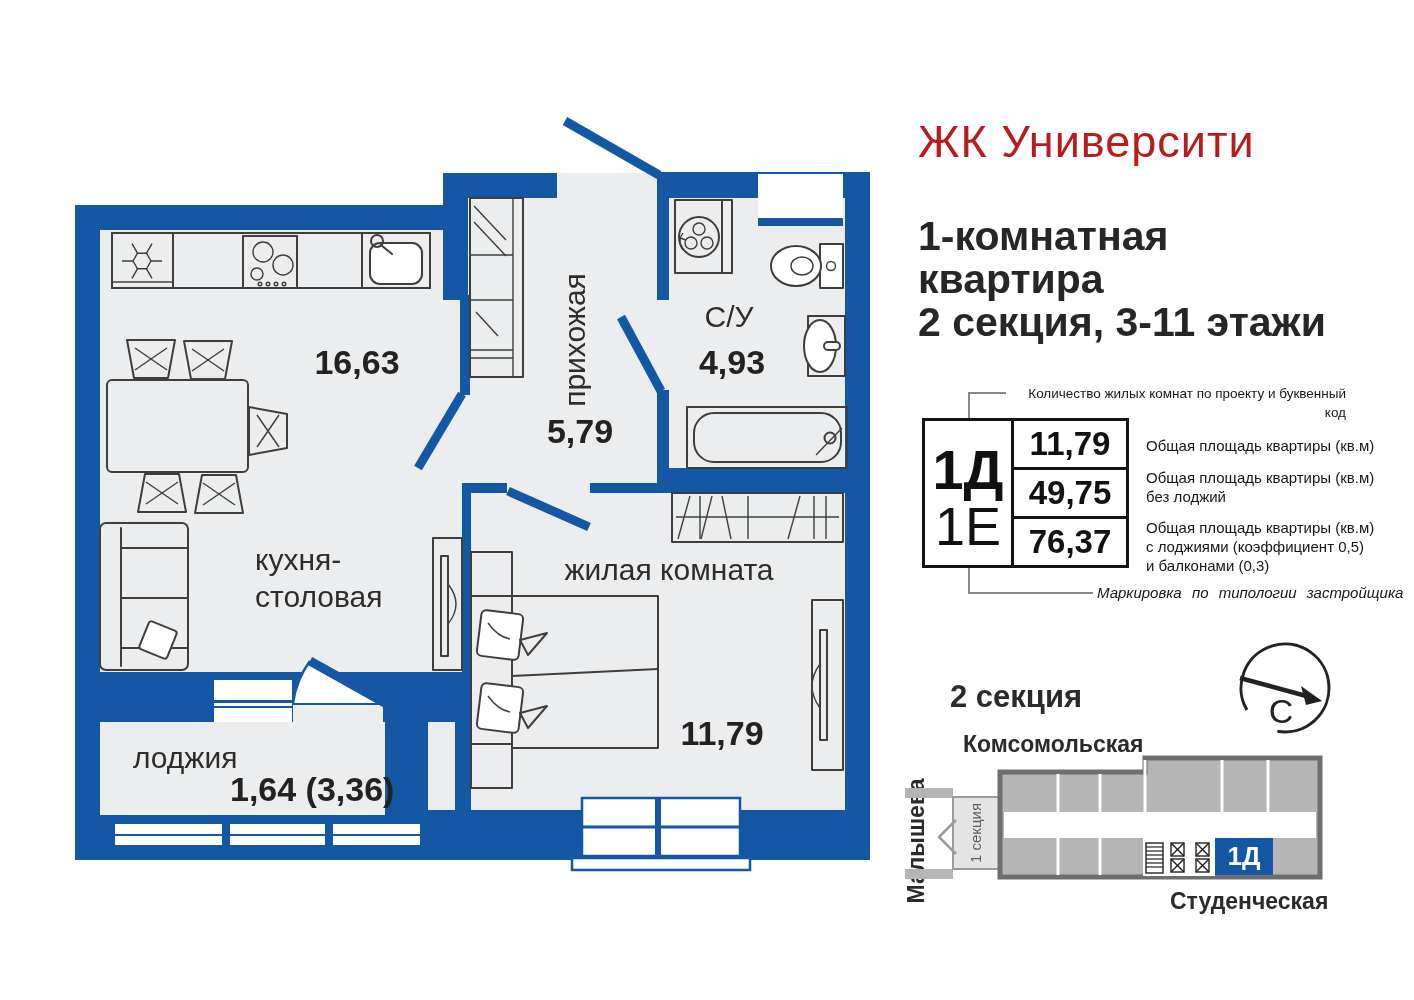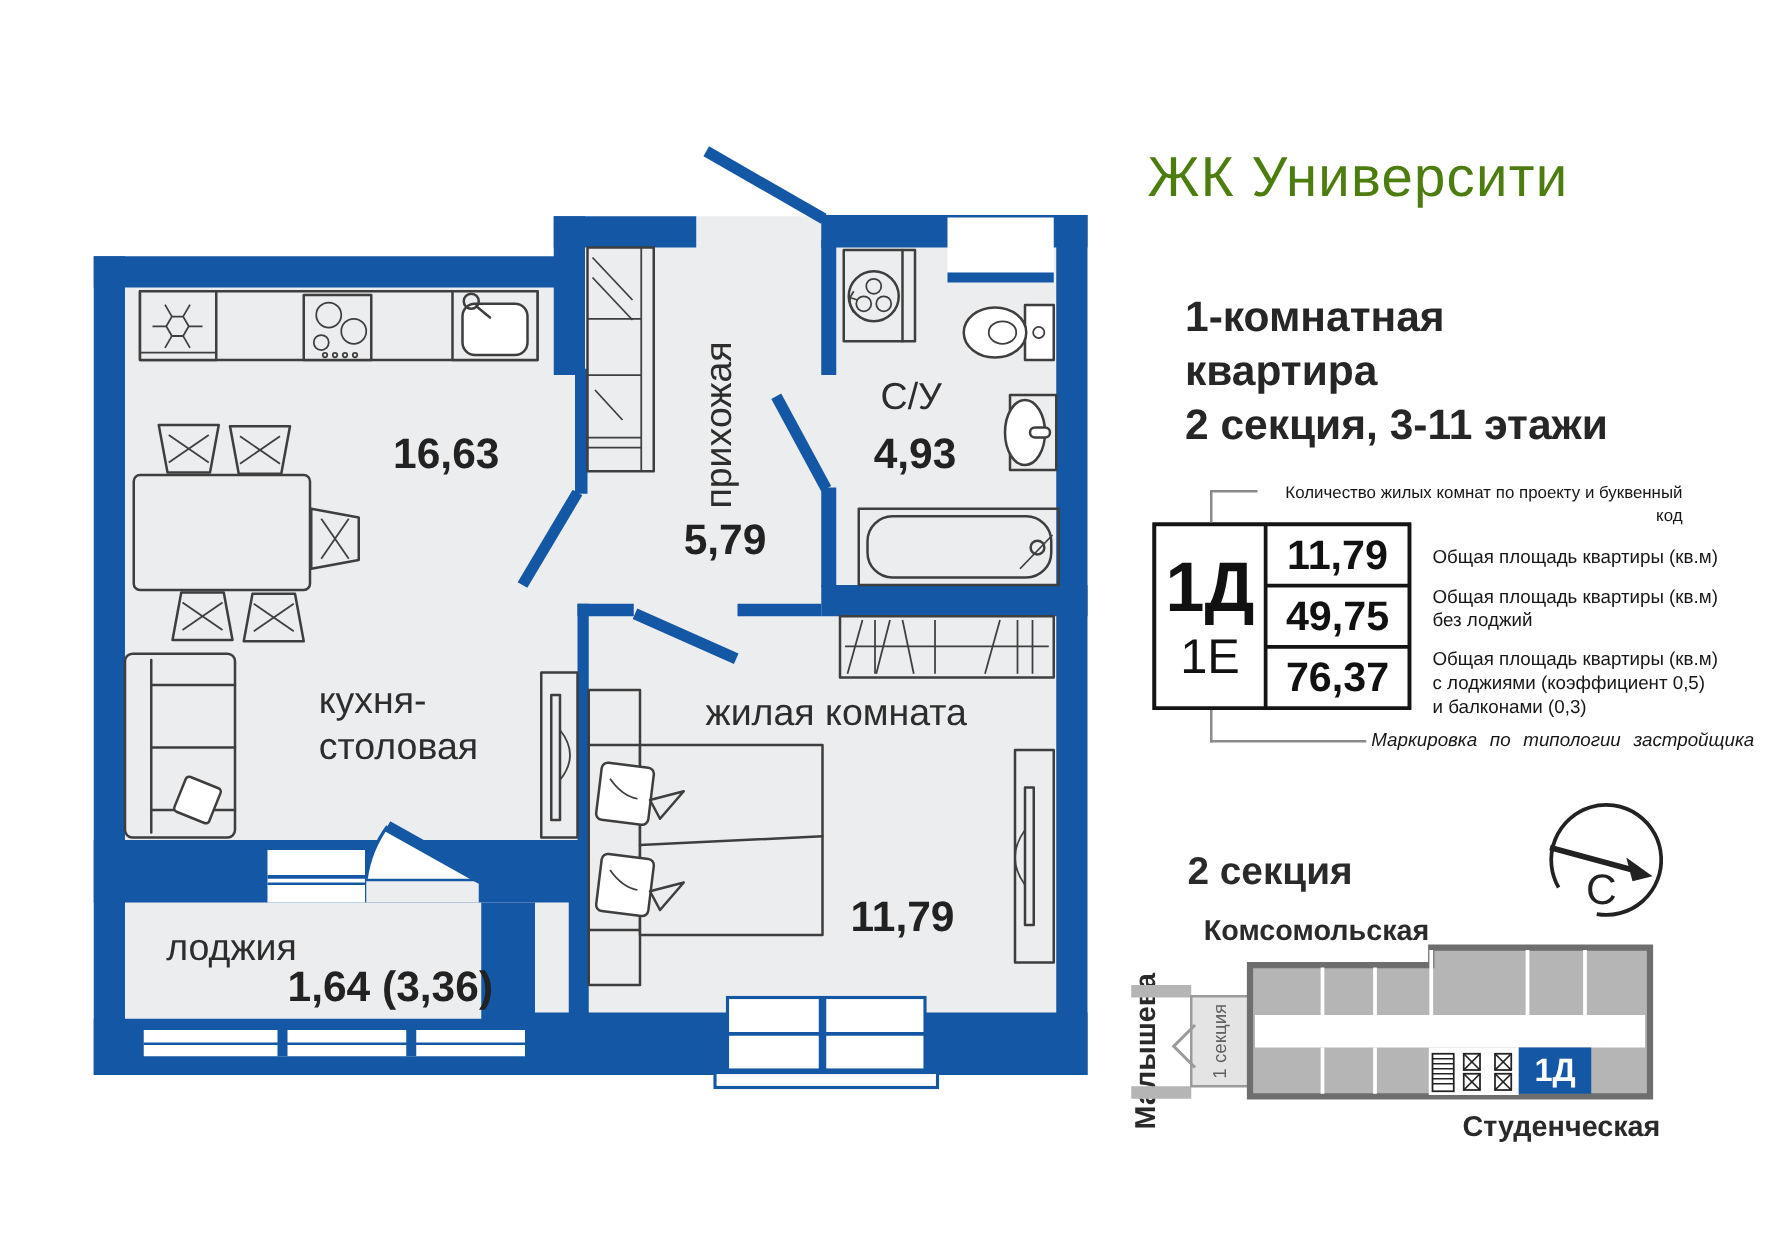--- a/index.html
+++ b/index.html
@@ -16,29 +16,29 @@
   .fur{fill:none;stroke:#3e3e3e;stroke-width:2;stroke-linejoin:round;stroke-linecap:round;}
   .furf{fill:#ECEDEE;stroke:#3e3e3e;stroke-width:2;stroke-linejoin:round;}
   .furw{fill:#ffffff;stroke:#3e3e3e;stroke-width:2;stroke-linejoin:round;}
   .thin{stroke:#3e3e3e;stroke-width:1.4;fill:none;}
   .leaf{stroke:#1457A5;stroke-width:9;fill:none;}
   .arc{stroke:#1457A5;stroke-width:2.5;fill:none;}
   .rname{font-size:30px;fill:#2d2d2d;}
   .rnum{font-size:34px;font-weight:bold;fill:#222;}
 
   
-  .brand{left:918px;top:116px;font-size:45px;font-weight:400;letter-spacing:1px;color:#4d7c0f;}
-  .subtitle{left:918px;top:233px;font-size:34px;font-weight:bold;line-height:43px;color:#262626;white-space:pre-line;margin-left:30px;}
+  .brand{left:918px;top:116px;font-size:45px;font-weight:400;letter-spacing:1px;color:#b91c1c;}
+  .subtitle{left:918px;top:215px;font-size:41px;font-weight:bold;line-height:43px;color:#262626;white-space:pre-line;}
 
   .spec-table{left:922px;top:418px;width:207px;height:150px;background:#141414;border:3px solid #141414;
               display:grid;grid-template-columns:86px 1fr;grid-template-rows:1fr 1fr 1fr;grid-gap:3px;box-sizing:border-box;}
   .spec-table .cell{background:#fff;display:flex;align-items:center;justify-content:center;}
   .code-cell{grid-row:1/4;flex-direction:column;justify-content:flex-start;padding-top:4px;box-sizing:border-box;}
   .code-main{font-size:56px;font-weight:bold;line-height:62px;color:#111;}
-  .code-sub{font-size:39px;font-weight:400;line-height:50px;color:#111;}
+  .code-sub{font-size:54px;font-weight:400;line-height:50px;color:#111;}
   .spec-val{font-size:33px;font-weight:bold;color:#111;}
 
   .ann{position:absolute;font-size:15px;line-height:19px;color:#161616;white-space:pre-line;}
   .ann-top{left:1006px;top:384px;width:340px;font-size:13.5px;text-align:right;}
   .ann-bottom{left:1097px;top:583px;word-spacing:6px;font-style:italic;}
   .leader{position:absolute;background:#8a8a8a;}
 </style>
 </head>
 <body>
 

